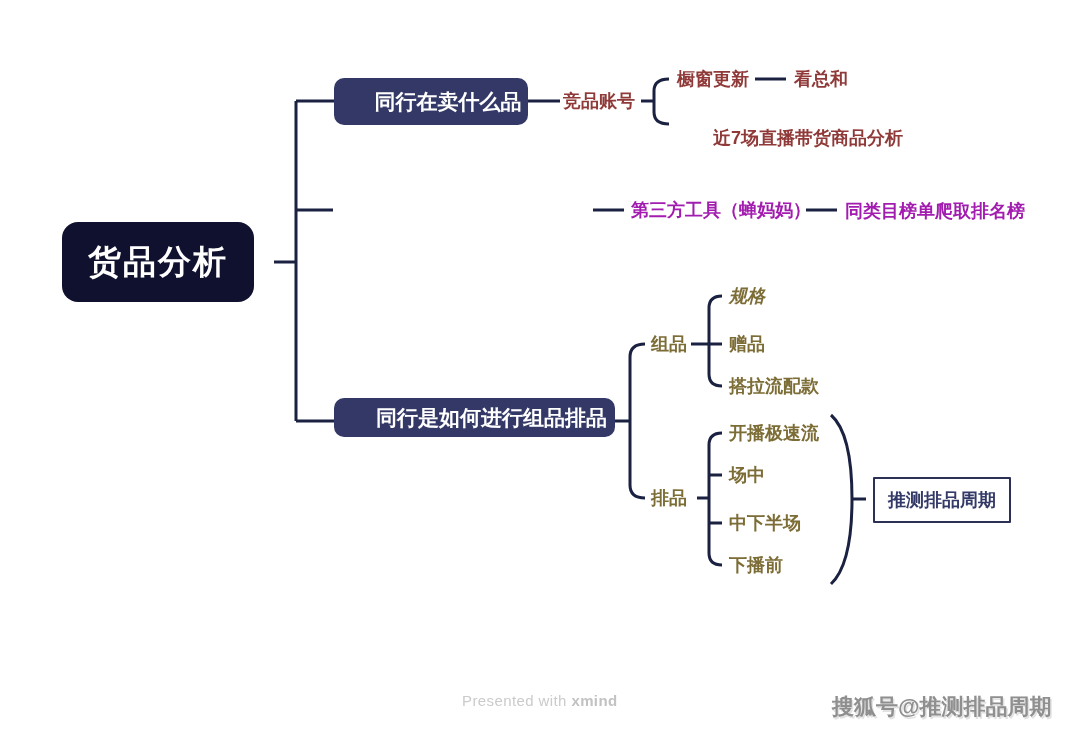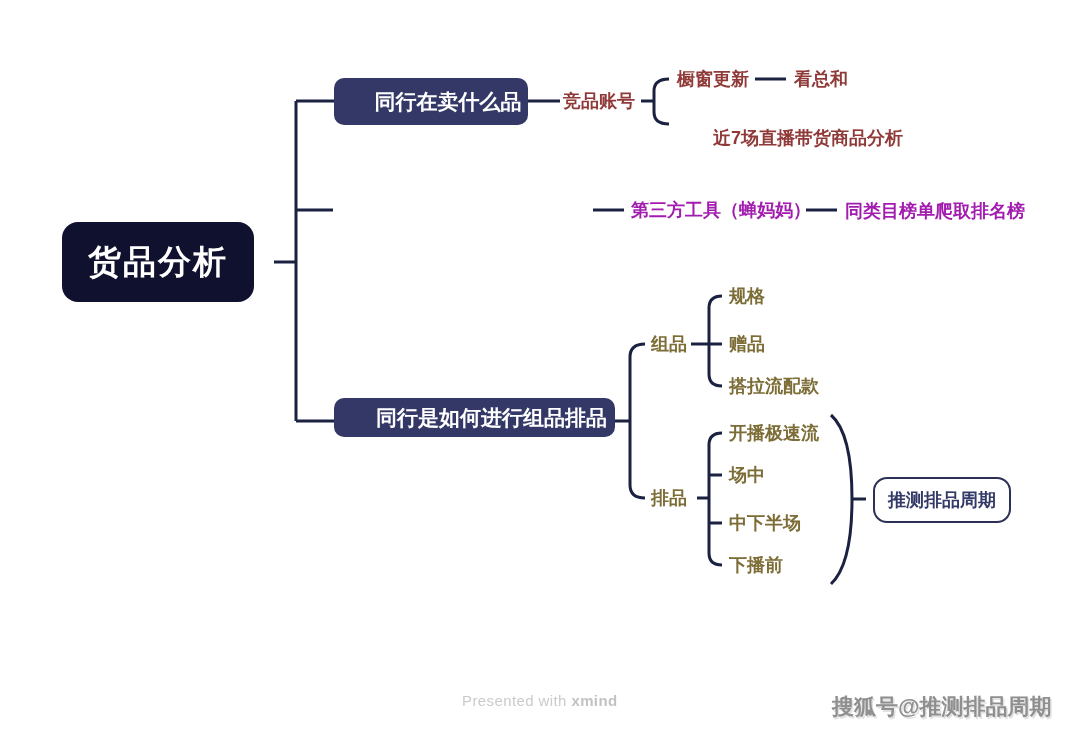--- a/index.html
+++ b/index.html
@@ -22,21 +22,21 @@
   .topic.b2{left:333px;top:187px;width:260px;height:47px;}
   .topic.b3{left:334px;top:398px;width:281px;height:39px;}
   .leaf{
     position:absolute;font-size:18px;font-weight:700;line-height:22px;white-space:nowrap;
   }
   .c1{color:#8f3a38;}
   .c2{color:#a21caf;}
   .c3{color:#7c6c36;}
   .summary-box{
     position:absolute;left:873px;top:477px;width:134px;height:42px;
-    border:2.5px solid #2b3057;border-radius:14px;background:#ffffff;
+    border:2.5px solid #2b3057;border-radius:1px;background:#ffffff;
     display:flex;align-items:center;justify-content:center;
     color:#343a68;font-size:18px;font-weight:700;white-space:nowrap;
   }
   .footer{
     position:absolute;left:462px;top:692px;font-size:15px;color:#cbcbcb;
     letter-spacing:0.4px;white-space:nowrap;
   }
   .footer .brand{font-weight:700;color:#c2c2c2;}
   .watermark{
     position:absolute;left:832px;top:692px;font-size:22px;font-weight:700;
@@ -86,21 +86,21 @@
 
   <div class="leaf c1" style="left:563px;top:90px;">竞品账号</div>
   <div class="leaf c1" style="left:677px;top:68px;">橱窗更新</div>
   <div class="leaf c1" style="left:794px;top:68px;">看总和</div>
   <div class="leaf c1" style="left:677px;top:127px;margin-left:36px;">近7场直播带货商品分析</div>
 
   <div class="leaf c2" style="left:631px;top:199px;">第三方工具（蝉妈妈）</div>
   <div class="leaf c2" style="left:845px;top:200px;">同类目榜单爬取排名榜</div>
 
   <div class="leaf c3" style="left:651px;top:333px;">组品</div>
-  <div class="leaf c3" style="left:729px;top:285px;">规格</div>
+  <div class="leaf c3" style="left:729px;top:285px;font-style:italic;">规格</div>
   <div class="leaf c3" style="left:729px;top:333px;">赠品</div>
   <div class="leaf c3" style="left:729px;top:375px;">搭拉流配款</div>
 
   <div class="leaf c3" style="left:651px;top:487px;">排品</div>
   <div class="leaf c3" style="left:729px;top:422px;">开播极速流</div>
   <div class="leaf c3" style="left:729px;top:464px;">场中</div>
   <div class="leaf c3" style="left:729px;top:512px;">中下半场</div>
   <div class="leaf c3" style="left:729px;top:554px;">下播前</div>
 
   <div class="summary-box">推测排品周期</div>

